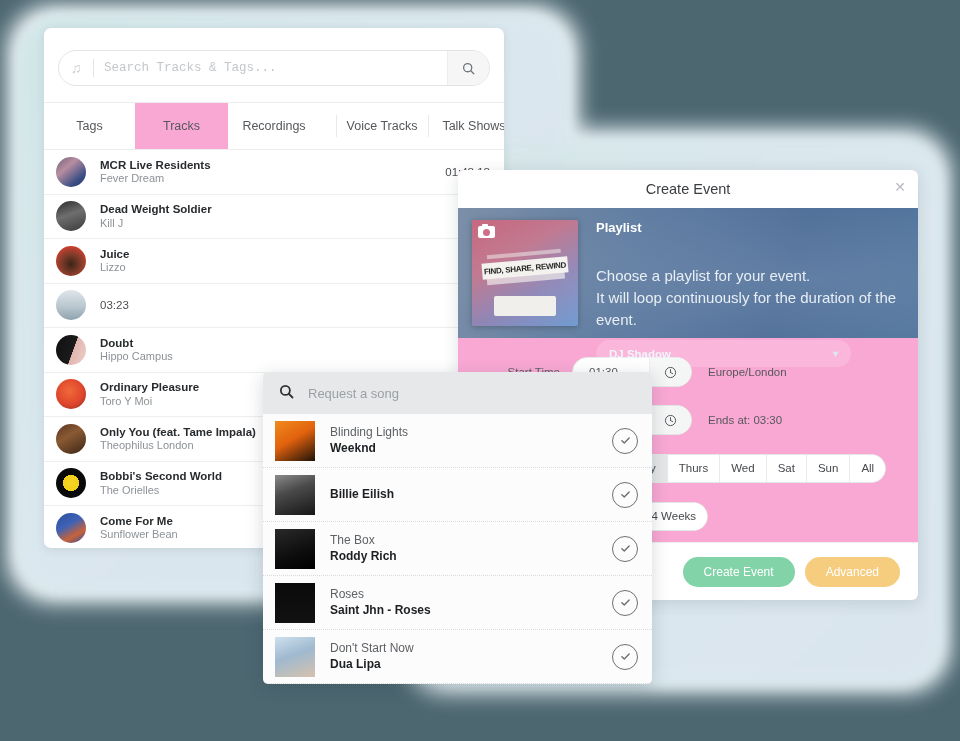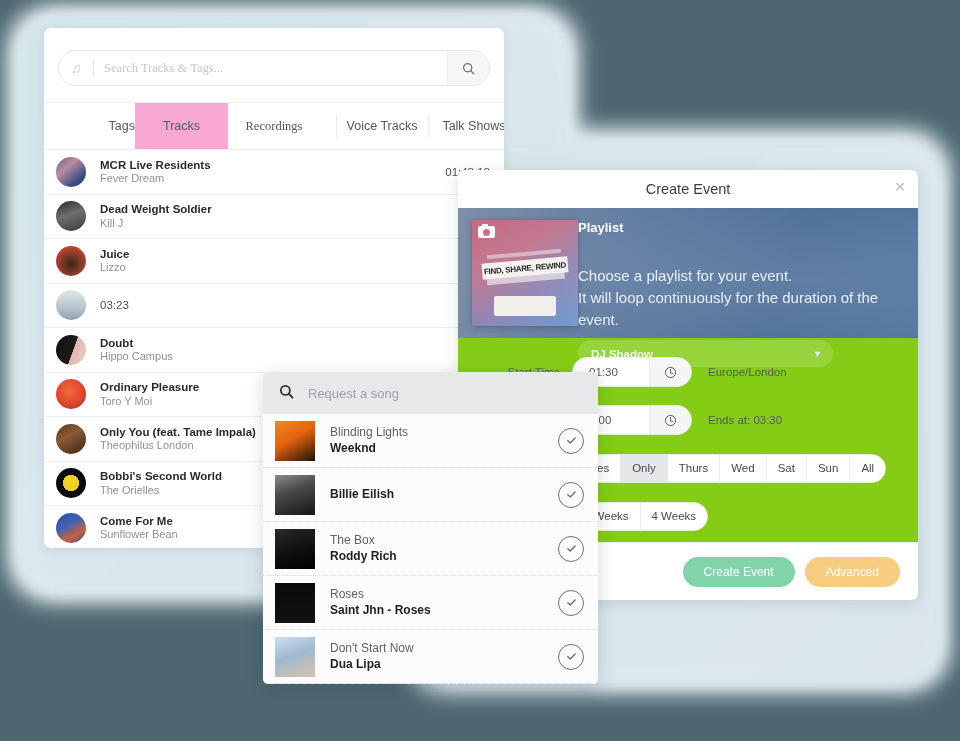--- a/index.html
+++ b/index.html
@@ -78,21 +78,21 @@
   }
   .search-note {
     width: 34px; text-align: center;
     color: #c9ccd0; font-size: 14px;
     flex: 0 0 auto;
   }
   .search-div { width:1px; height:18px; background:#e3e5e7; flex:0 0 auto;}
   .search-input {
     flex: 1 1 auto;
     border: 0; outline: none;
-    font-family: Liberation Serif, serif;
+    font-family: Liberation Mono, monospace;
     font-size: 12.5px; color: #6d7176;
     padding: 0 10px; height: 100%;
     background: transparent;
   }
   .search-input::placeholder { color:#c3c7cb; }
   .search-btn {
     flex: 0 0 auto;
     width: 42px; height: 100%;
     background: #f6f6f7;
     border: 0; border-left: 1px solid #eceded;
@@ -137,21 +137,21 @@
   .track-meta { flex: 1 1 auto; min-width: 0; line-height: 1.25; }
   .track-title { font-size: 11.5px; font-weight: bold; color: #282b2e; white-space: nowrap; overflow: hidden; }
   .track-artist { font-size: 11px; color: #8d9297; white-space: nowrap; overflow: hidden; }
   .track-time { font-size: 11.5px; color: #4b4e52; flex: 0 0 auto; }
 
   
   #event-modal {
     position: absolute;
     left: 458px; top: 170px;
     width: 460px; height: 430px;
-    background: #84cc16;
+    background: #f9a8d4;
     border-radius: 6px;
     box-shadow: 0 3px 16px rgba(30,50,60,.14);
     overflow: hidden;
   }
   .modal-head {
     height: 38px; position: relative;
     display: flex; align-items: center; justify-content: center;
     background:#fff;
   }
   .modal-title { font-size: 14.5px; color: #3a3d41; }
@@ -201,21 +201,21 @@
   .pl-art .deck {
     position:absolute; left: 22px; bottom: 10px; width: 62px; height: 20px;
     background:#f1efec; border-radius:2px;
   }
   .pl-art .txt {
     position:absolute; left:6px; top:44px; right:6px;
     font-size:8px; font-weight:bold; color:#1c1c1c; letter-spacing:-.3px;
     transform: rotate(-5deg); text-align:center;
     font-family:"Liberation Sans",sans-serif;
   }
-  .pl-body { flex: 1 1 auto; position: relative; z-index:1; }
+  .pl-body { flex: 1 1 auto; padding-left: 18px; position: relative; z-index:1; }
   .pl-h { font-size: 13px; font-weight: bold; color: #ffffff; margin-bottom: 30px; }
   .pl-p { font-size: 15px; color: #e8eef5; line-height: 1.45; }
   .pl-select {
     margin-top: 10px;
     height: 27px; width: 255px;
     border-radius: 14px;
     background: rgba(255,255,255,.16);
     display: flex; align-items: center; justify-content: space-between;
     padding: 0 13px;
     font-size: 11.5px; color: #f2f5f9;
@@ -280,21 +280,21 @@
     padding: 0 21px; font-size: 12px; color: #fff; cursor: pointer;
     font-family: "Liberation Sans", sans-serif;
   }
   .btn-create { background: #82d3a8; }
   .btn-adv { background: #f6cd7e; }
 
   
   #request-panel {
     position: absolute;
     left: 263px; top: 372px;
-    width: 335px; height: 312px;
+    width: 389px; height: 312px;
     background: #fcfcfc;
     border-radius: 5px;
     box-shadow: 0 4px 18px rgba(30,50,60,.18);
     overflow: hidden;
   }
   .req-search {
     height: 42px; background: #e7e8e9;
     display: flex; align-items: center;
     padding: 0 16px;
   }
@@ -344,27 +344,27 @@
         <button class="search-btn">
           <svg width="13" height="13" viewBox="0 0 16 16">
             <circle cx="7" cy="7" r="5" fill="none" stroke="currentColor" stroke-width="1.6"></circle>
             <line x1="10.8" y1="10.8" x2="14.5" y2="14.5" stroke="currentColor" stroke-width="1.6" stroke-linecap="round"></line>
           </svg>
         </button>
       </div>
     </div>
 
     <div class="tabs" id="tabs">
-        <div class="tab" style="width: 91px; justify-content: flex-end;">
+        <div class="tab" style="width: 91px;">
           <span>Tags</span>
         </div>
         <div class="tab active" style="width: 93px;">
           <span>Tracks</span>
         </div>
-        <div class="tab" style="width: 92px; font-family: Liberation Serif, serif;">
+        <div class="tab" style="width: 92px;">
           <span>Recordings</span>
         </div>
         <div class="tab sep" style="width: 92px; margin-left: 16px;">
           <span>Voice Tracks</span>
         </div>
         <div class="tab sep" style="width: 92px;">
           <span>Talk Shows</span>
         </div>
       </div>
 

